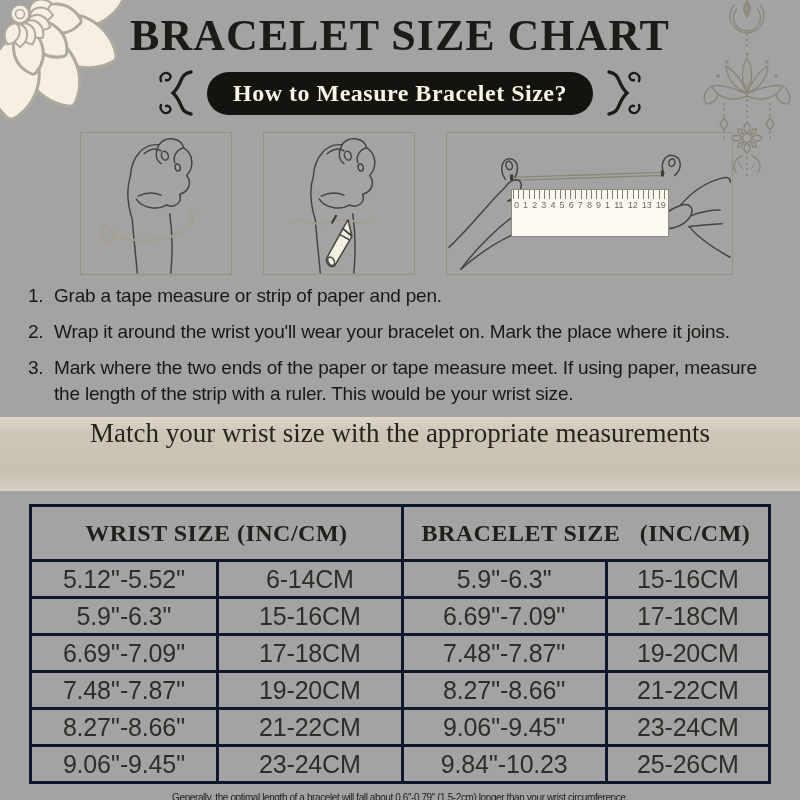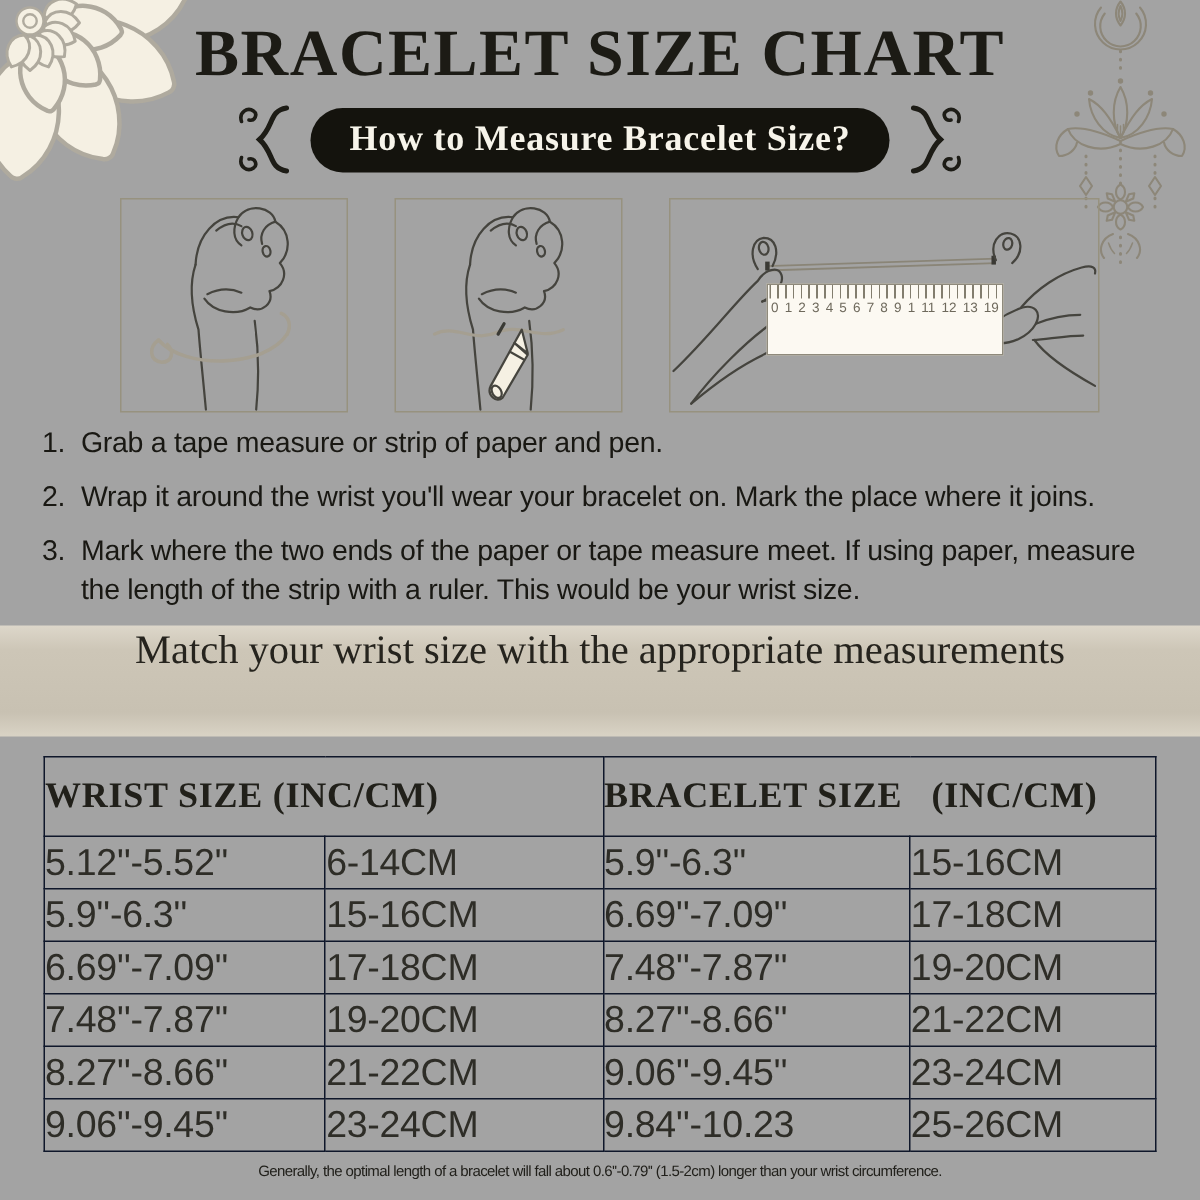--- a/index.html
+++ b/index.html
@@ -30,21 +30,21 @@
   .steps{list-style:none;margin:8px 0 0;padding:0 28px;position:relative;z-index:2;}
   .steps li{display:flex;gap:6px;font-size:19px;letter-spacing:-0.2px;line-height:26px;
             margin-bottom:10px;color:#191813;}
   .steps .num{flex:0 0 20px;}
   .banner{margin-top:6px;height:74px;position:relative;z-index:2;
           background:linear-gradient(180deg,#ddd7ca 0%,#cdc6b7 22%,#c8c1b2 78%,#d9d3c5 100%);
           display:flex;justify-content:center;text-align:center;
           font-family:"Liberation Serif",serif;font-size:27px;line-height:33px;color:#26241e;}
   table{margin:13px auto 0;border-collapse:collapse;width:742px;table-layout:fixed;
         position:relative;z-index:2;}
-  th,td{border:1px solid #0f172a;text-align:left;padding:0;}
+  th,td{border:3px solid #0f172a;text-align:center;padding:0;}
   th{height:52px;font-family:"Liberation Serif",serif;font-size:24px;font-weight:700;
      letter-spacing:.5px;color:#21201a;}
   td{height:34px;font-size:25px;letter-spacing:-0.2px;color:#2e2d27;}
   .footnote{margin:8px auto 0;text-align:center;font-size:10px;letter-spacing:-0.4px;
             color:#21201b;position:relative;z-index:2;}
 </style>
 </head>
 <body>
 
 <div class="page">

